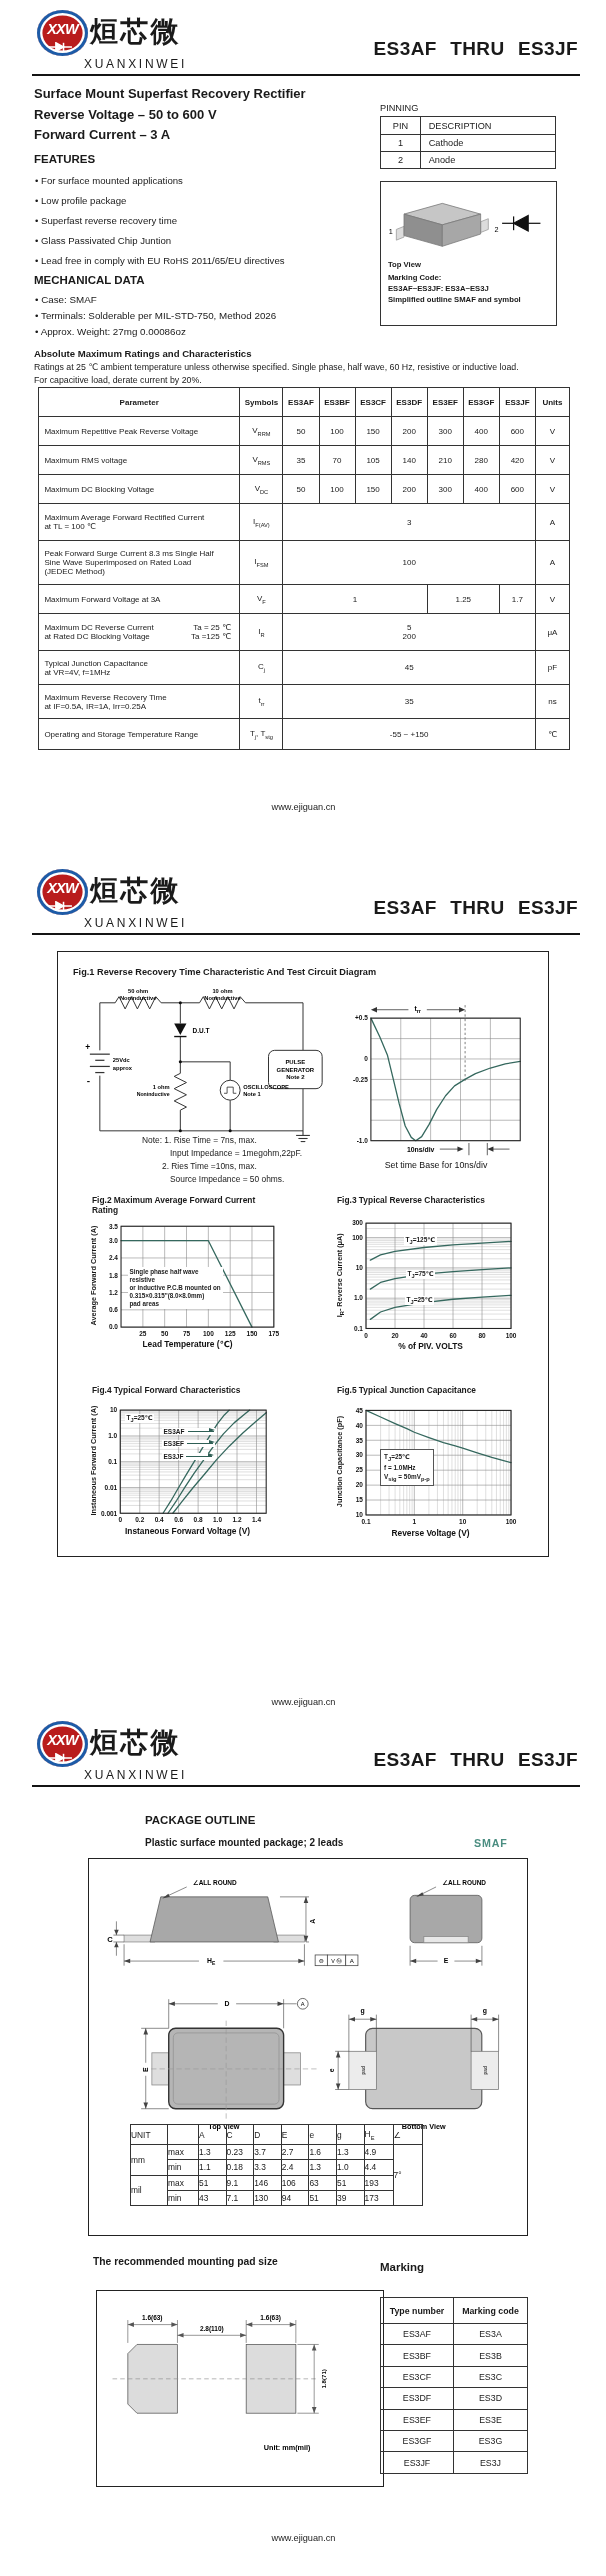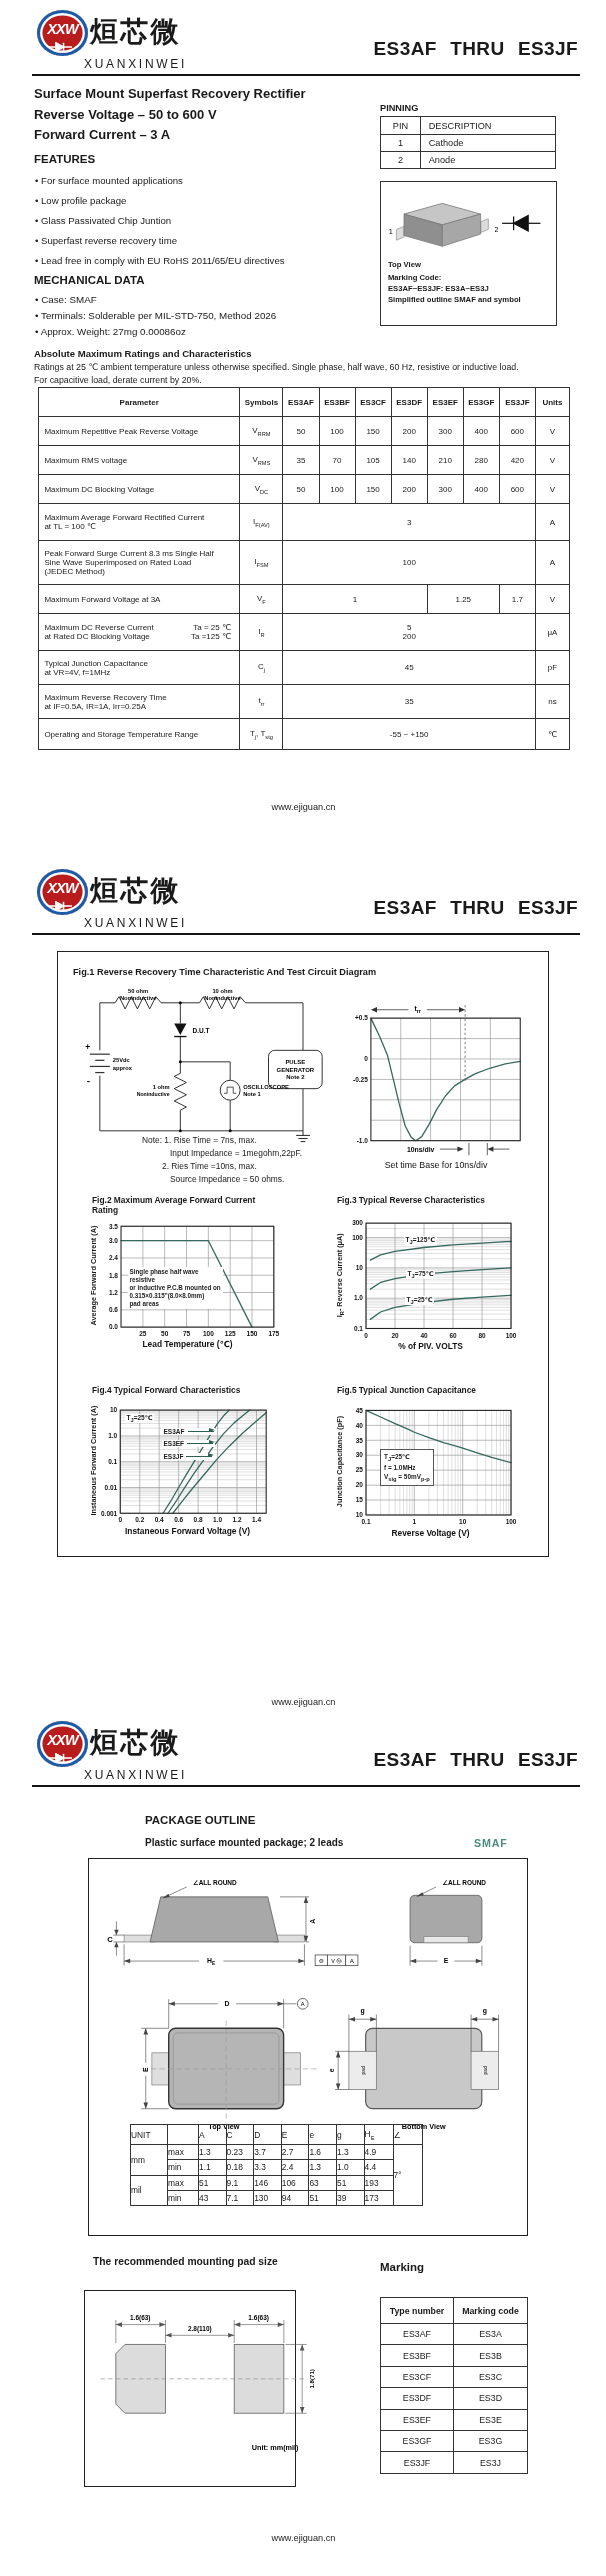--- a/index.html
+++ b/index.html
@@ -45,21 +45,21 @@
 .annbox{position:absolute;font-size:6.4px;font-weight:bold;background:#fff;border:0.8px solid #555;padding:1.5px 3.1px;line-height:1.45;white-space:nowrap}
 .arr{display:inline-block;width:26px;height:0;border-top:1.1px solid #2e5f55;position:relative;top:-2.3px;margin-left:3.1px}
 .arr::after{content:"";position:absolute;right:-1.5px;top:-3.4px;border-left:6.1px solid #2e5f55;border-top:2.7px solid transparent;border-bottom:2.7px solid transparent}
 .note4{position:absolute;font-size:8.4px;line-height:13px}
 
 .smaf{position:absolute;font-size:10.7px;font-weight:bold;letter-spacing:0.8px}
 .dimtbl{position:absolute;left:130px;top:2124px;width:291px;font-size:8.4px;border:1.1px solid #333}
 .dimtbl td{border:0.8px solid #333;vertical-align:middle}
 .marktbl{position:absolute;left:380px;top:2297px;width:148px;font-size:8.8px;border:1.5px solid #333}
 .marktbl td{border:0.8px solid #333;text-align:center;vertical-align:middle}
-.padbox{position:absolute;left:84px;top:2290px;width:212px;height:197px;border:1.5px solid #222}
+.padbox{position:absolute;left:96px;top:2290px;width:288px;height:197px;border:1.5px solid #222}
 svg text{font-family:"Liberation Sans","DejaVu Sans",sans-serif}
 </style>
 </head>
 <body>
 
 <div class="canvas">
 
 <div class="hdr" style="top:0">
   <div class="logo-c">
     <span class="logo-xxw">XXW</span>
@@ -79,33 +79,33 @@
 </div>
 
 <div class="abs b14" style="left:34px;top:86px">Surface Mount Superfast Recovery Rectifier</div>
 <div class="abs b14" style="left:34px;top:107px">Reverse Voltage – 50 to 600 V</div>
 <div class="abs b14" style="left:34px;top:127px">Forward Current – 3 A</div>
 
 <div class="abs h15" style="left:34px;top:153px">FEATURES</div>
 <div class="abs feat" style="left:35px;top:171px;width:337px">
   <div>For surface mounted applications</div>
   <div>Low profile package</div>
+  <div>Superfast reverse recovery time</div>
   <div>Glass Passivated Chip Juntion</div>
-  <div>Superfast reverse recovery time</div>
   <div>Lead free in comply with EU RoHS 2011/65/EU directives</div>
 </div>
 
 <div class="abs h15" style="left:34px;top:274px">MECHANICAL DATA</div>
 <div class="abs mech" style="left:35px;top:292px;width:337px;font-size:9.8px">
   <div>Case: SMAF</div>
   <div>Terminals: Solderable per MIL-STD-750, Method 2026</div>
   <div>Approx. Weight: 27mg  0.00086oz</div>
 </div>
 
-<div class="abs" style="left:380px;top:103px;font-size:9.2px;font-weight:bold">PINNING</div>
+<div class="abs" style="left:380px;top:103px;font-size:9.2px;font-weight:normal">PINNING</div>
 <table class="pintbl">
   <colgroup>
         <col style="width:40px">
         <col style="width:135px">
       </colgroup>
   <tbody>
         <tr style="height:18.4px">
     <td>PIN</td>
     <td class="left">DESCRIPTION</td>
   </tr>

